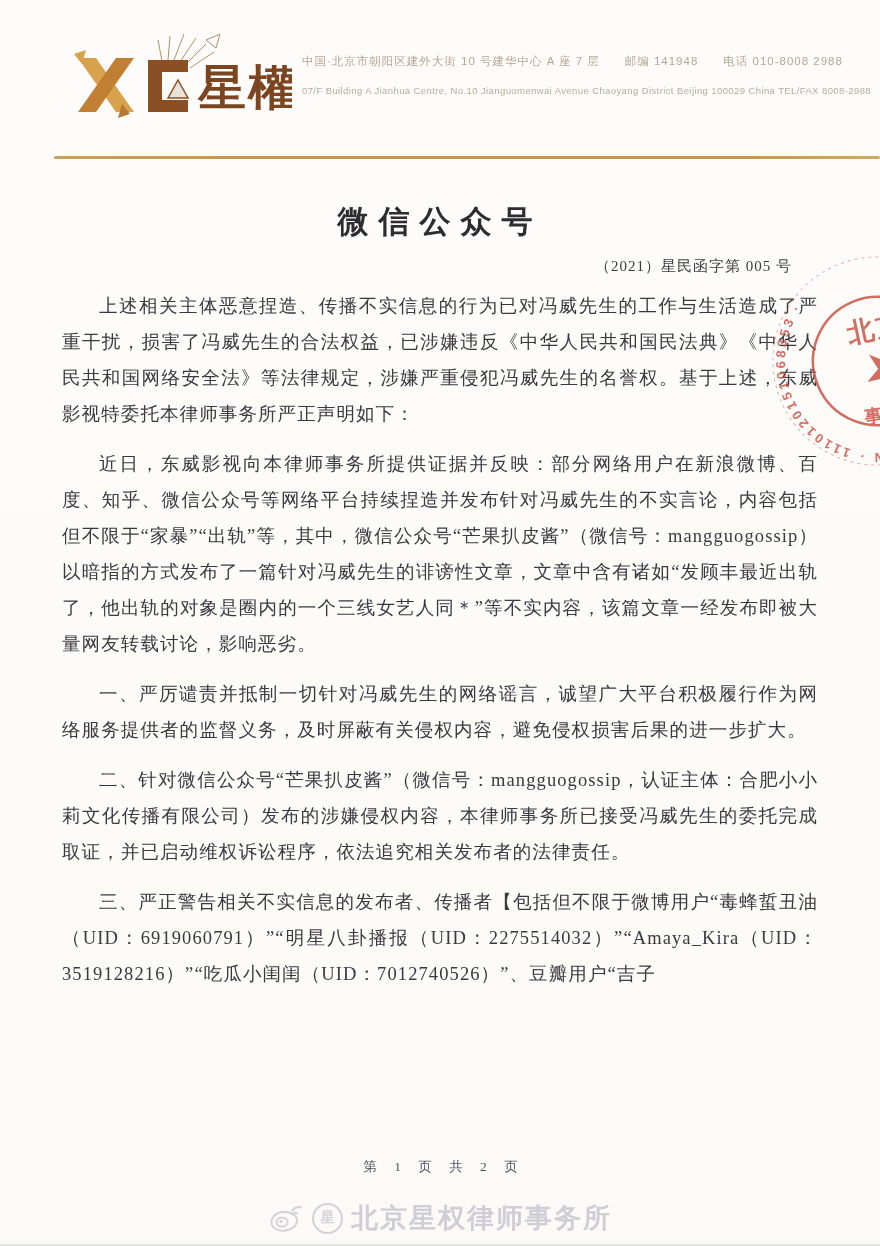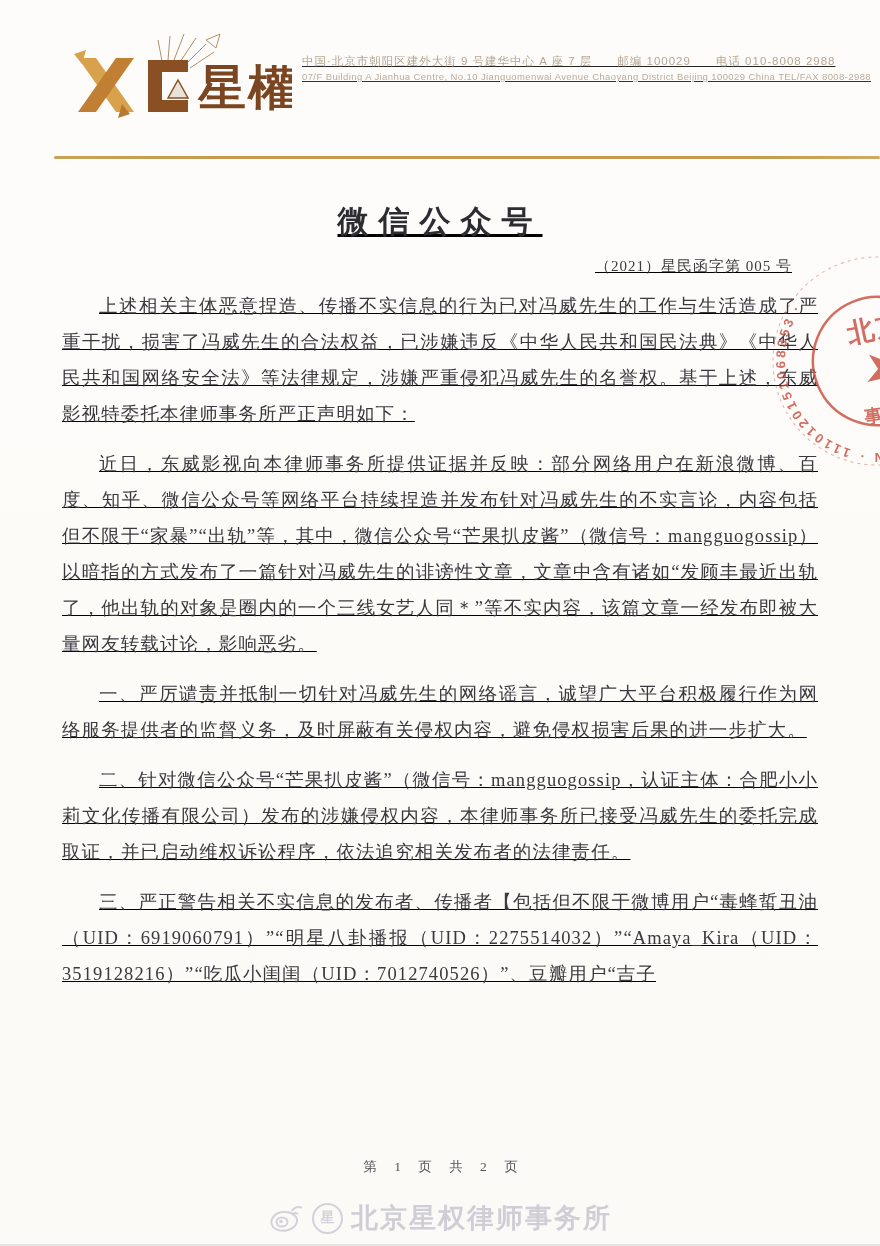--- a/index.html
+++ b/index.html
@@ -9,35 +9,34 @@
     font-family:"Liberation Serif","DejaVu Serif",serif;
     overflow:hidden;
   }
   .page{
     position:relative;
     width:880px;height:1246px;
     background:linear-gradient(180deg,#fdfcfa 0%,#fcfbf8 60%,#fbfaf7 100%);
     overflow:hidden;
     border-bottom:2px solid #e3e3e1;
     box-sizing:border-box;
-    text-decoration:underline;
   }
   
   .letterhead{
     display:flex;align-items:flex-start;
     padding:30px 24px 0 56px;
   }
   .logo-wrap{flex:0 0 236px;}
   .addr{
     padding-top:24px;margin-left:10px;
     color:#a99682;
     font-family:"Liberation Sans","DejaVu Sans",sans-serif;
   }
   .addr .l1{font-size:11.5px;letter-spacing:1px;white-space:nowrap;opacity:.85;filter:blur(.3px);}
-  .addr .l2{font-size:9.5px;letter-spacing:.4px;margin-top:2px;white-space:nowrap;opacity:.8;filter:blur(.35px);}
+  .addr .l2{font-size:9.5px;letter-spacing:.4px;margin-top:16px;white-space:nowrap;opacity:.8;filter:blur(.35px);}
   .gold-rule{
     margin:26px 0 0 54px;
     height:3px;width:826px;
     background:linear-gradient(90deg,#caa158,#c59a4e 20%,#c59a4e 85%,#cfa963);
     border-radius:2px;
   }
   
   .doc-title{
     margin-top:42px;
     text-align:center;
@@ -122,21 +121,21 @@
 
         <g>
           <path d="M132 30 L92 30 L92 82 L132 82 L132 70 L106 70 L106 42 L132 42 Z" fill="#8a4f22"></path>
           <polygon points="112,68 122,50 132,68" fill="#e8e3da" stroke="#8a4f22" stroke-width="1.5"></polygon>
         </g>
 
         <text x="142" y="74" font-family="Liberation Serif, DejaVu Serif, serif" font-size="48" font-weight="bold" fill="#7a4520" letter-spacing="2">星權</text>
       </svg>
     </div>
     <div class="addr">
-      <div class="l1">中国·北京市朝阳区建外大街 9 号建华中心 A 座 7 层　　邮编  100029　　电话  010-8008 2988</div>
+      <div class="l1">中国·北京市朝阳区建外大街 10 号建华中心 A 座 7 层　　邮编  141948　　电话  010-8008 2988</div>
       <div class="l2">07/F Building A Jianhua Centre, No.10 Jianguomenwai Avenue Chaoyang District Beijing 100029 China TEL/FAX 8008-2988</div>
     </div>
   </div>
   <div class="gold-rule"></div>
 
   <div class="doc-title">微信公众号</div>
   <div class="ref-no">（2021）星民函字第 005 号</div>
 
   <div class="body-text" id="paragraphs">
       <p class="para">上述相关主体恶意捏造、传播不实信息的行为已对冯威先生的工作与生活造成了严重干扰，损害了冯威先生的合法权益，已涉嫌违反《中华人民共和国民法典》《中华人民共和国网络安全法》等法律规定，涉嫌严重侵犯冯威先生的名誉权。基于上述，东威影视特委托本律师事务所严正声明如下：</p>

